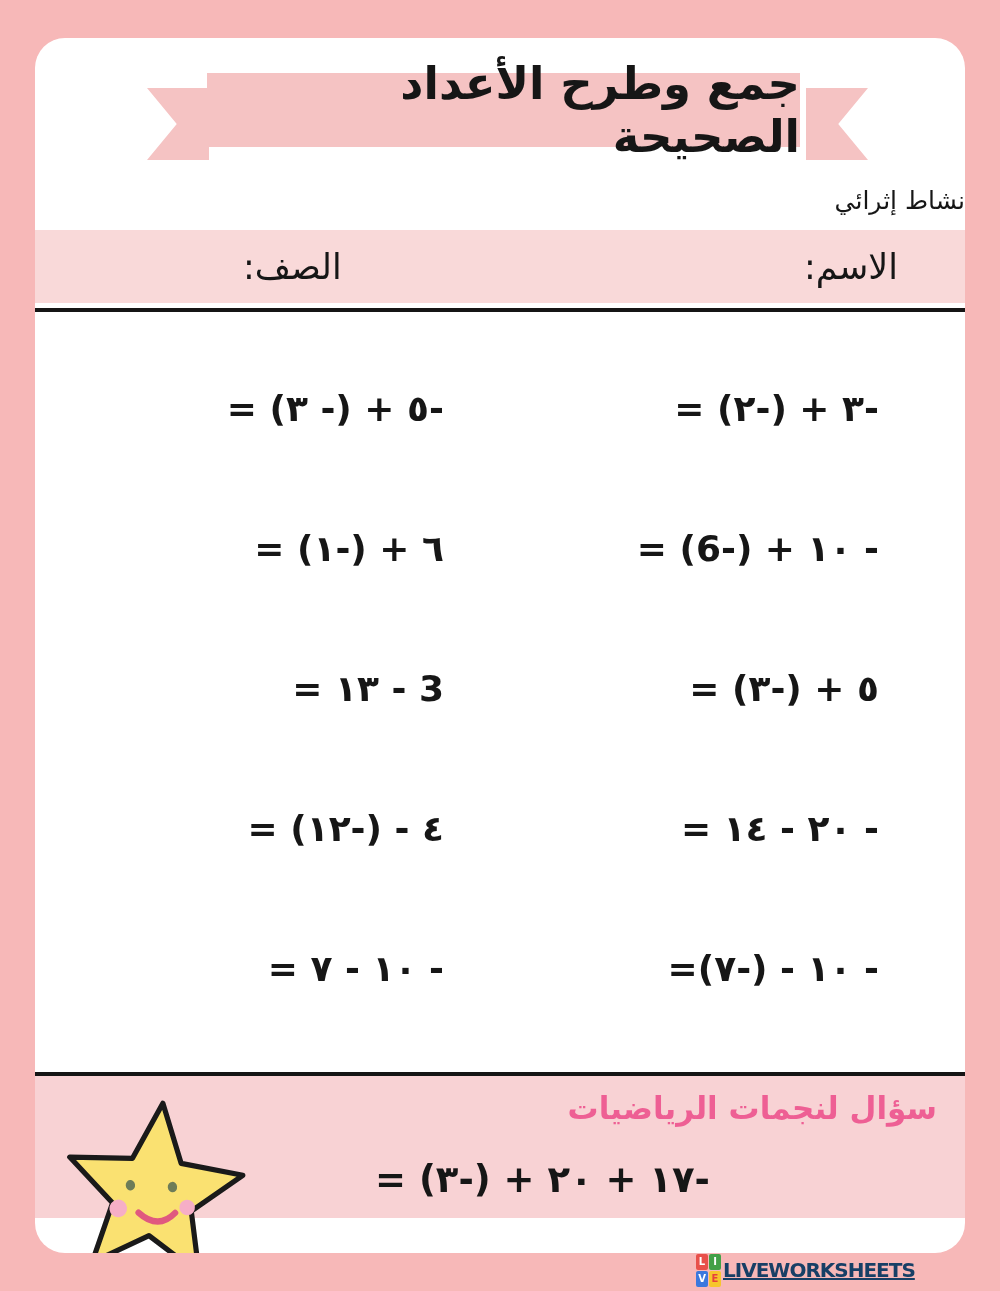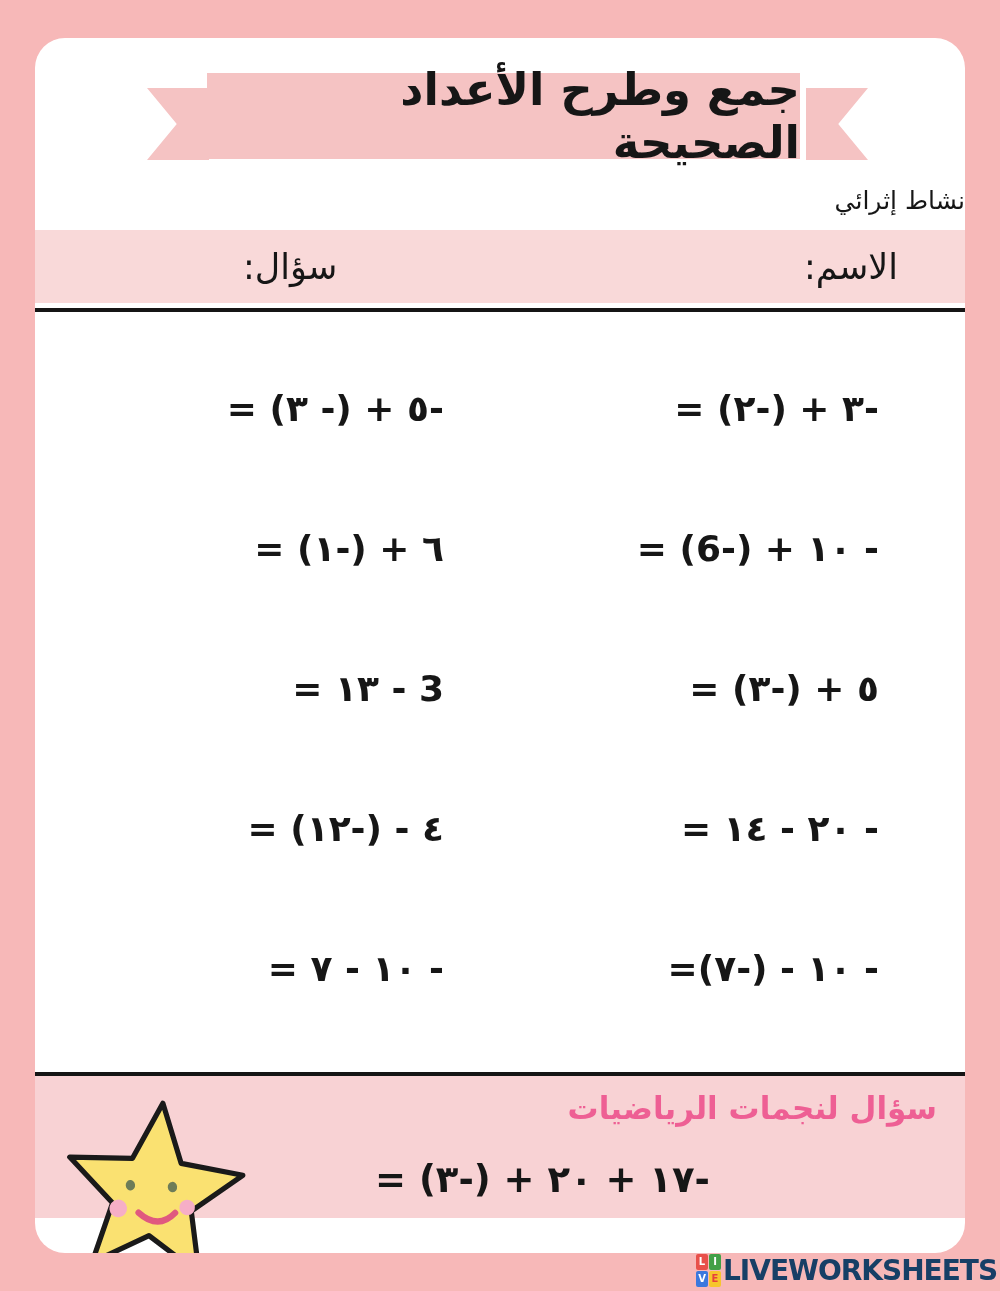--- a/index.html
+++ b/index.html
@@ -10,21 +10,21 @@
     font-family:"DejaVu Sans", sans-serif;
     color:var(--ink,#161616);
     overflow:hidden;
   }
   .card {
     position:absolute; left:35px; top:38px; width:930px; height:1215px;
     background:#ffffff; border-radius:30px; overflow:hidden;
   }
   
   .banner {
-    position:absolute; left:172px; top:35px; width:593px; height:86px;
+    position:absolute; left:172px; top:35px; width:593px; height:74px;
     background:var(--banner-bg,#f6c5c5);
     display:flex; align-items:center; justify-content:center;
   }
   .banner-title { font-size:45px; font-weight:700; direction:rtl; }
   .tail {
     position:absolute; top:50px; width:62px; height:72px;
     background:var(--banner-bg,#f6c5c5);
   }
   .tail-left  { left:112px; clip-path:polygon(0 0, 100% 0, 100% 100%, 0 100%, 48% 50%); }
   .tail-right { left:771px; clip-path:polygon(0 0, 100% 0, 52% 50%, 100% 100%, 0 100%); }
@@ -79,39 +79,40 @@
     display:flex; align-items:center; gap:2px;
   }
   .logo-tiles {
     display:grid; grid-template-columns:12px 12px; grid-auto-rows:16px; gap:1px;
   }
   .tile {
     display:flex; align-items:center; justify-content:center;
     font-size:10px; font-weight:700; border-radius:2px; line-height:1;
   }
   .logo-text {
-    font-size:28px; font-weight:700; color:var(--navy,#173f66); letter-spacing:-1px;
+    font-size:20px; font-weight:700; color:var(--navy,#173f66); letter-spacing:-1px;
     font-family:"DejaVu Sans", sans-serif;
+    text-decoration:underline;
   }
 </style>
 </head>
 <body>
 
 <div class="card">
 
   <div class="tail tail-left"></div>
   <div class="tail tail-right"></div>
   <div class="banner">
     <div class="banner-title">جمع وطرح الأعداد الصحيحة</div>
   </div>
   <div class="subtitle">نشاط إثرائي</div>
 
   <div class="info-strip">
     <div class="name-label">الاسم:</div>
-    <div class="class-label">سؤال:</div>
+    <div class="class-label">الصف:</div>
   </div>
   <div class="divider divider-top"></div>
 
   <div class="problems">
     <div class="cell col-r">-٣ + (-٢) =</div>
     <div class="cell col-l">-٥ + (- ٣) =</div>
     <div class="cell col-r">- ١٠ + (-6) =</div>
     <div class="cell col-l">٦ + (-١) =</div>
     <div class="cell col-r">٥ + (-٣) =</div>
     <div class="cell col-l">3 - ١٣ =</div>

